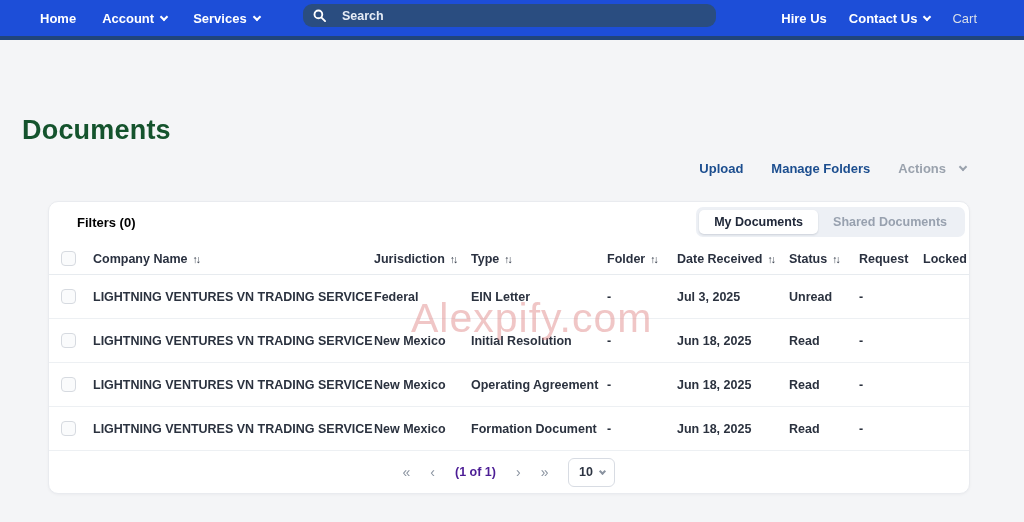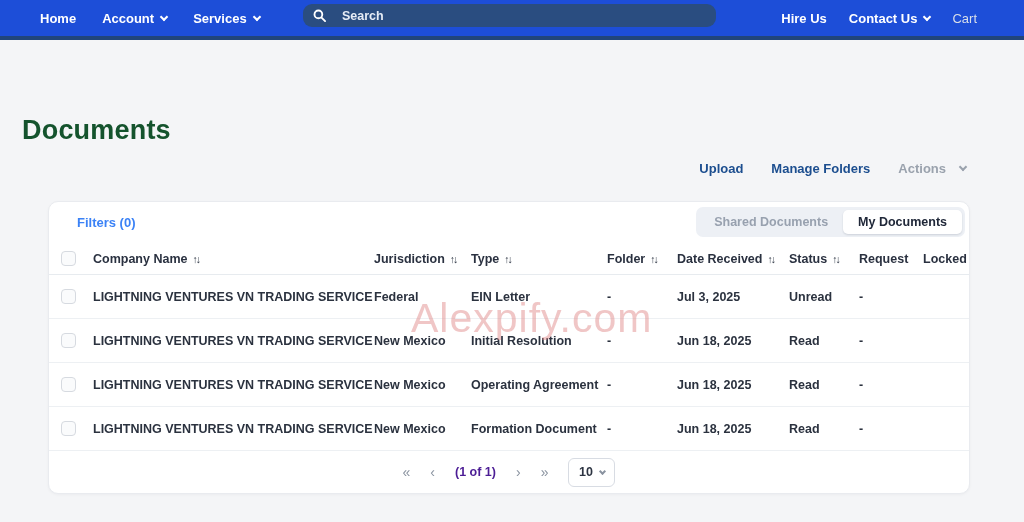--- a/index.html
+++ b/index.html
@@ -25,21 +25,21 @@
   .tool-link.disabled{color:#9aa2ad;display:flex;align-items:center;gap:14px}
   .tool-link.disabled .chev{color:#9aa2ad;margin-top:-2px}
 
   
   .card{margin:24px 54px 0 48px;background:#fff;border:1px solid #e9ebef;border-radius:10px;position:relative;box-shadow:0 1px 3px rgba(20,30,60,.04)}
   .card-top{display:flex;align-items:center;padding:6px 4px 0 12px;height:34px}
   .search-group{display:flex;align-items:stretch;width:351px;height:28px;border:1px solid #d9dce2;border-radius:6px;background:#fff;overflow:hidden}
   .search-group input{flex:1;border:none;outline:none;padding:0 10px;font-size:12.5px;color:#333a46;font-family:inherit}
   .search-group input::placeholder{color:#9aa2ae;opacity:1}
   .search-btn{width:28px;border:none;border-left:1px solid #dcdfe5;background:#fff;display:flex;align-items:center;justify-content:center;color:#8a93a0;cursor:pointer}
-  .filters-btn{margin-left:16px;background:none;border:none;font-size:13px;font-weight:700;color:#3b82f6;cursor:pointer;font-family:inherit}
+  .filters-btn{margin-left:16px;background:none;border:none;font-size:13px;font-weight:700;color:#000000;cursor:pointer;font-family:inherit}
   .tabs{margin-left:auto;background:#edf0f5;border-radius:7px;padding:3px;display:flex;align-items:center}
   .tab{padding:5px 15px;border-radius:5px;font-size:12.5px;font-weight:700;color:#98a1af;cursor:pointer;white-space:nowrap}
   .tab.active{background:#fff;color:#202839;box-shadow:0 1px 2px rgba(15,25,50,.14)}
 
   
   .tbl{margin-top:7px}
   .tr{display:grid;grid-template-columns:44px 281px 97px 136px 70px 112px 70px 64px 1fr;align-items:center}
   .thead{height:32px;border-bottom:1px solid #e7ebef}
   .th{font-size:12.5px;font-weight:700;color:#2a3140;display:flex;align-items:center;padding-right:8px;white-space:nowrap}
   .sort{font-size:10.5px;letter-spacing:-2px;color:#39404e;margin-left:5px}
@@ -106,22 +106,22 @@
     <button class="tool-link disabled">
         <span>Actions</span>
         <span class="chev"></span>
       </button>
   </div>
 
   <section class="card">
     <div class="card-top">
       <button class="filters-btn">Filters (0)</button>
       <div class="tabs">
+        <span class="tab active">My Documents</span>
         <span class="tab">Shared Documents</span>
-        <span class="tab active">My Documents</span>
       </div>
     </div>
 
     <div class="tbl">
       <div class="tr thead">
         <div class="cb-cell">
             <span class="checkbox"></span>
           </div>
         <div class="th">
             <span>Company Name</span>

